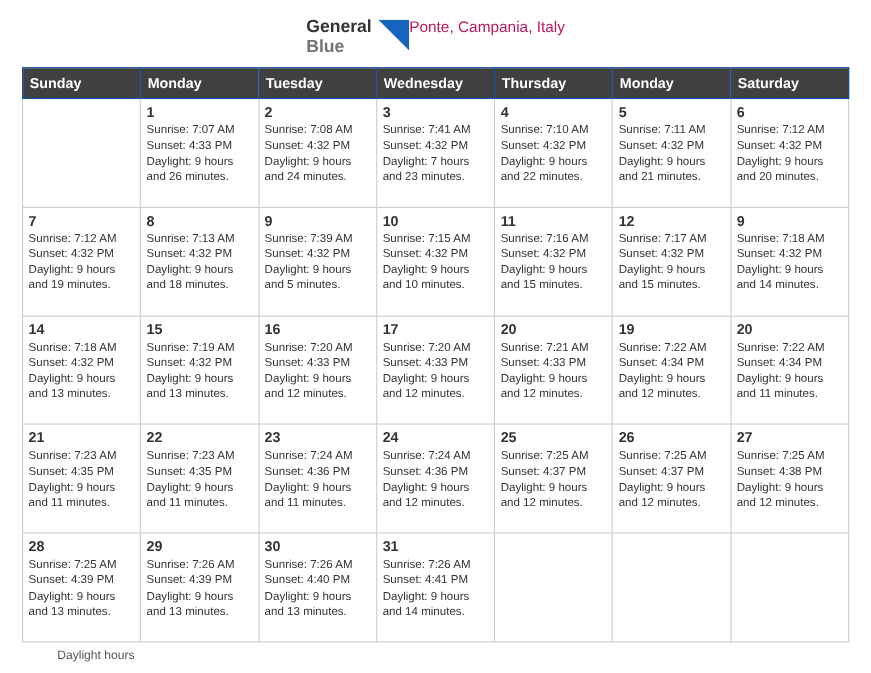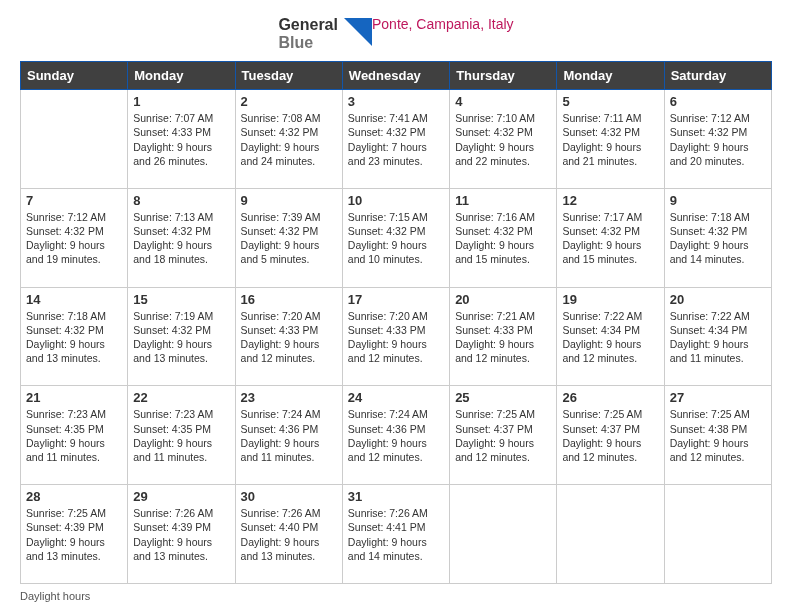--- a/index.html
+++ b/index.html
@@ -74,20 +74,21 @@
     .cell-line {
       display: block;
       line-height: 1.35;
     }
     .empty { background: #fff; }
     .footer-note {
       margin-top: 6px;
       font-size: 11px;
       color: #555;
       text-align: left;
+      margin-left: 32px;
     }
   </style>
 </head>
 <body>
 
 <div class="page">
   <div class="header">
     <div class="logo">
   <div style="line-height:1.1">
     <span style="font-size:16px;font-weight:bold;color:#333;">General</span><br>

